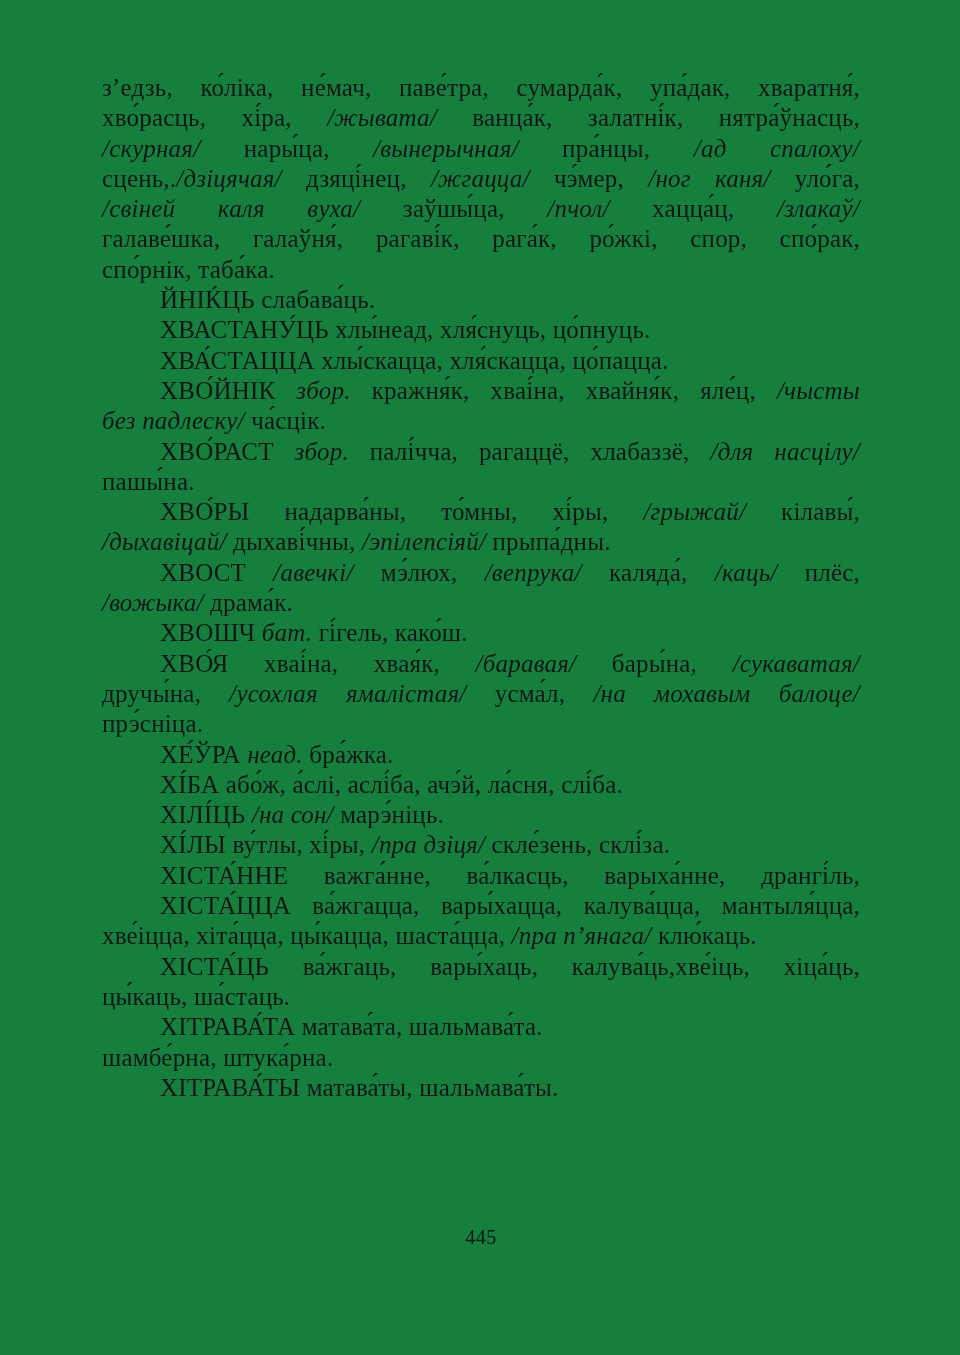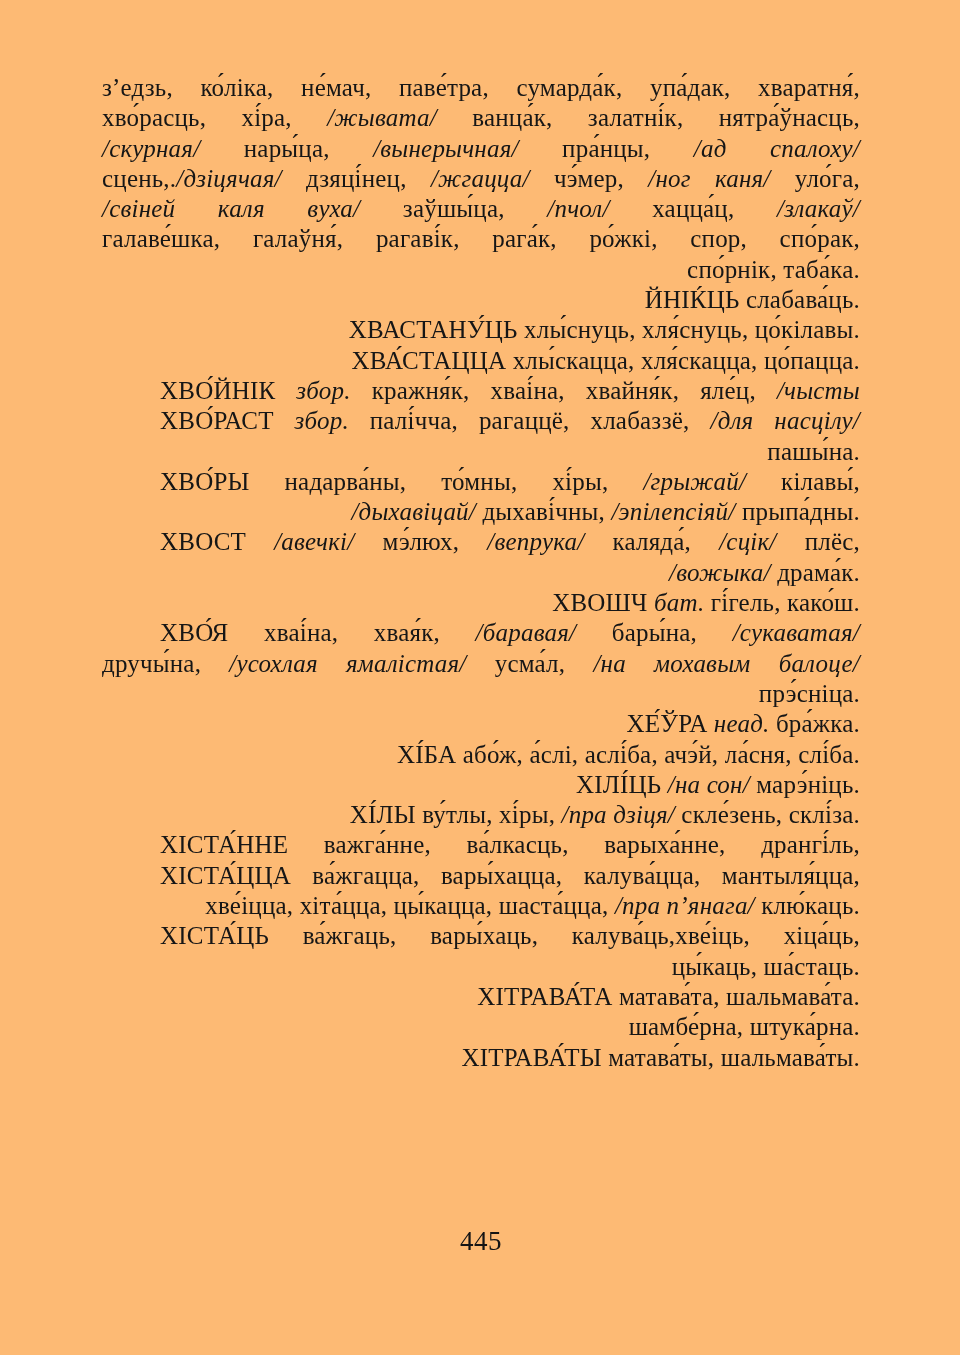--- a/index.html
+++ b/index.html
@@ -9,81 +9,82 @@
   body {
     width: 960px;
     height: 1355px;
     background: #fdfdfb;
     overflow: hidden;
   }
   .scan-page {
     position: relative;
     width: 960px;
     height: 1355px;
-    background: #fdba74;
+    background: #15803d;
     color: #161616;
     font-family: "Liberation Serif", "DejaVu Serif", serif;
   }
   .text-block {
     position: absolute;
     left: 102px;
     top: 73px;
     width: 758px;
     font-size: 25px;
     line-height: 30.3px;
     letter-spacing: 0.2px;
   }
   .line {
-    text-align: right;
+    text-align: left;
   }
   .line.just {
     text-align: justify;
     text-align-last: justify;
   }
   .line.indent {
     padding-left: 58px;
   }
   .run-i {
     font-style: italic;
   }
   .run-n {
     font-style: normal;
   }
   .page-number {
     position: absolute;
     left: 102px;
     top: 1226px;
     width: 758px;
     text-align: center;
-    font-size: 27px;
+    font-size: 20px;
     letter-spacing: 0.5px;
     color: #141414;
   }
 </style>
 </head>
 <body>
 
 <div class="scan-page">
   <div class="text-block">
       <div class="line just"><span class="run-n">з’едзь, ко́ліка, не́мач, паве́тра, сумарда́к, упа́дак, хваратня́,</span></div>
       <div class="line just"><span class="run-n">хво́расць, хі́ра, </span><span class="run-i">/жывата/</span><span class="run-n"> ванца́к, залатні́к, нятра́ўнасць,</span></div>
       <div class="line just"><span class="run-i">/скурная/</span><span class="run-n"> нары́ца, </span><span class="run-i">/вынерычная/</span><span class="run-n"> пра́нцы, </span><span class="run-i">/ад спалоху/</span></div>
       <div class="line just"><span class="run-n">сцень,.</span><span class="run-i">/дзіцячая/</span><span class="run-n"> дзяці́нец, </span><span class="run-i">/жгацца/</span><span class="run-n"> чэ́мер, </span><span class="run-i">/ног каня/</span><span class="run-n"> уло́га,</span></div>
       <div class="line just"><span class="run-i">/свіней каля вуха/</span><span class="run-n"> заўшы́ца, </span><span class="run-i">/пчол/</span><span class="run-n"> хацца́ц, </span><span class="run-i">/злакаў/</span></div>
       <div class="line just"><span class="run-n">галаве́шка, галаўня́, рагаві́к, рага́к, ро́жкі, спор, спо́рак,</span></div>
       <div class="line"><span class="run-n">спо́рнік, таба́ка.</span></div>
       <div class="line indent"><span class="run-n">ЙНІЌЦЬ слабава́ць.</span></div>
-      <div class="line indent"><span class="run-n">ХВАСТАНУ́ЦЬ хлы́снуць, хля́снуць, цо́кілавы.</span></div>
+      <div class="line indent"><span class="run-n">ХВАСТАНУ́ЦЬ хлы́неад, хля́снуць, цо́пнуць.</span></div>
       <div class="line indent"><span class="run-n">ХВА́СТАЦЦА хлы́скацца, хля́скацца, цо́пацца.</span></div>
       <div class="line just indent"><span class="run-n">ХВО́ЙНІК </span><span class="run-i">збор.</span><span class="run-n"> кражня́к, хваі́на, хвайня́к, яле́ц, </span><span class="run-i">/чысты</span></div>
+      <div class="line"><span class="run-i">без падлеску/</span><span class="run-n"> ча́сцік.</span></div>
       <div class="line just indent"><span class="run-n">ХВО́РАСТ </span><span class="run-i">збор.</span><span class="run-n"> палі́чча, рагаццё, хлабаззё, </span><span class="run-i">/для насцілу/</span></div>
       <div class="line"><span class="run-n">пашы́на.</span></div>
       <div class="line just indent"><span class="run-n">ХВО́РЫ надарва́ны, то́мны, хі́ры, </span><span class="run-i">/грыжай/</span><span class="run-n"> кілавы́,</span></div>
       <div class="line"><span class="run-i">/дыхавіцай/</span><span class="run-n"> дыхаві́чны, </span><span class="run-i">/эпілепсіяй/</span><span class="run-n"> прыпа́дны.</span></div>
-      <div class="line just indent"><span class="run-n">ХВОСТ </span><span class="run-i">/авечкі/</span><span class="run-n"> мэ́люх, </span><span class="run-i">/вепрука/</span><span class="run-n"> каляда́, </span><span class="run-i">/сцік/</span><span class="run-n"> плёс,</span></div>
+      <div class="line just indent"><span class="run-n">ХВОСТ </span><span class="run-i">/авечкі/</span><span class="run-n"> мэ́люх, </span><span class="run-i">/вепрука/</span><span class="run-n"> каляда́, </span><span class="run-i">/каць/</span><span class="run-n"> плёс,</span></div>
       <div class="line"><span class="run-i">/вожыка/</span><span class="run-n"> драма́к.</span></div>
       <div class="line indent"><span class="run-n">ХВОШЧ </span><span class="run-i">бат.</span><span class="run-n"> гі́гель, како́ш.</span></div>
       <div class="line just indent"><span class="run-n">ХВО́Я хваі́на, хвая́к, </span><span class="run-i">/баравая/</span><span class="run-n"> бары́на, </span><span class="run-i">/сукаватая/</span></div>
       <div class="line just"><span class="run-n">дручы́на, </span><span class="run-i">/усохлая ямалістая/</span><span class="run-n"> усма́л, </span><span class="run-i">/на мохавым балоце/</span></div>
       <div class="line"><span class="run-n">прэ́сніца.</span></div>
       <div class="line indent"><span class="run-n">ХЕ́ЎРА </span><span class="run-i">неад.</span><span class="run-n"> бра́жка.</span></div>
       <div class="line indent"><span class="run-n">ХІ́БА або́ж, а́слі, аслі́ба, ачэ́й, ла́сня, слі́ба.</span></div>
       <div class="line indent"><span class="run-n">ХІЛІ́ЦЬ </span><span class="run-i">/на сон/</span><span class="run-n"> марэ́ніць.</span></div>
       <div class="line indent"><span class="run-n">ХІ́ЛЫ ву́тлы, хі́ры, </span><span class="run-i">/пра дзіця/</span><span class="run-n"> скле́зень, склі́за.</span></div>
       <div class="line just indent"><span class="run-n">ХІСТА́ННЕ важга́нне, ва́лкасць, варыха́нне, дрангі́ль,</span></div>

